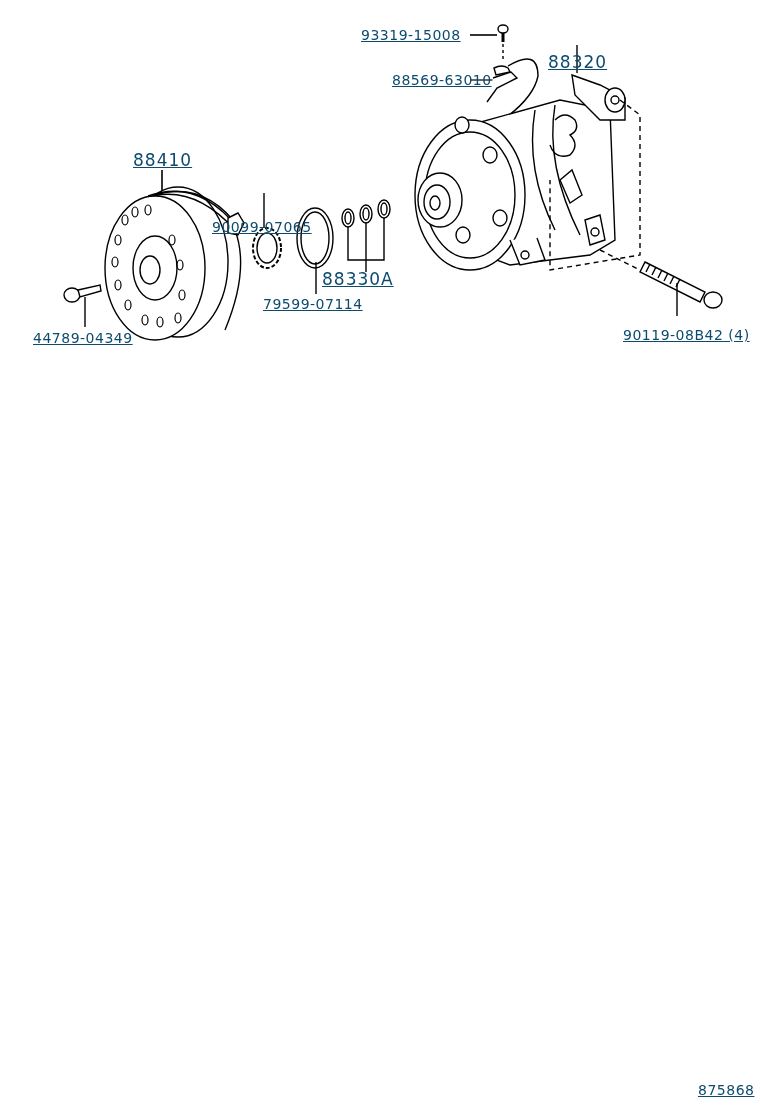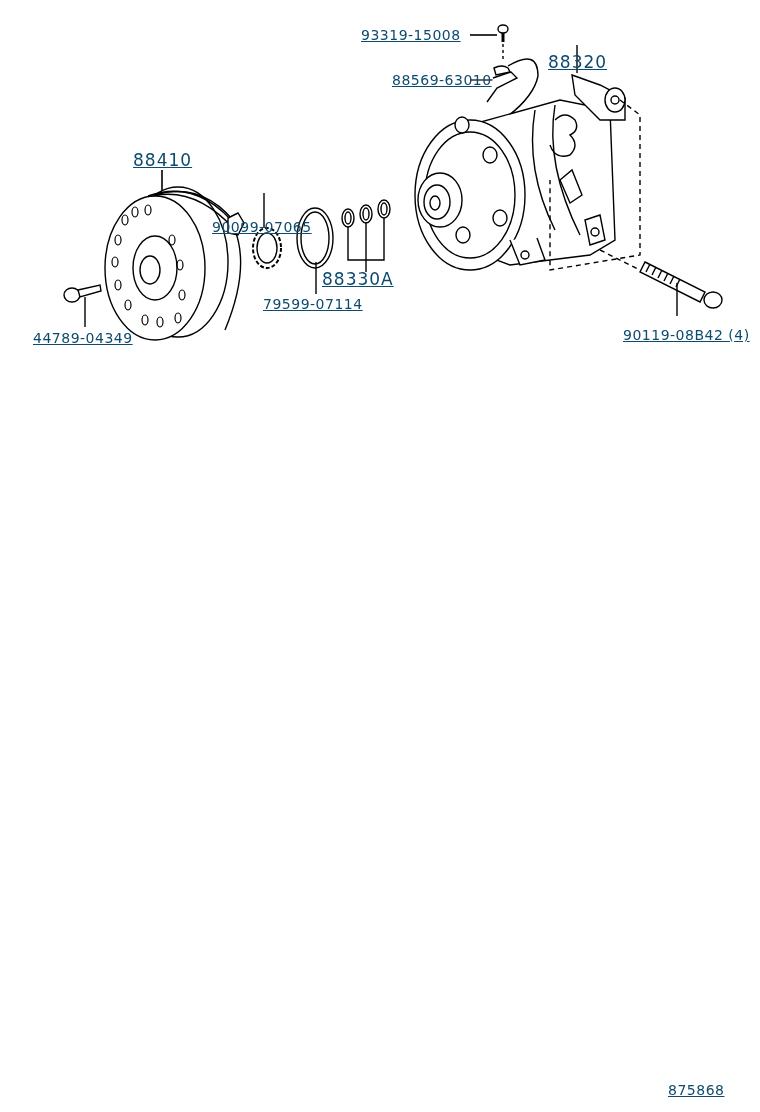--- a/index.html
+++ b/index.html
@@ -113,13 +113,13 @@
 
 <div class="lbl" style="left:361px;top:27px;">93319-15008</div>
 <div class="lbl big" style="left:548px;top:40px;margin-top:14px;">88320</div>
 <div class="lbl" style="left:359px;top:72px;margin-left:33px;">88569-63010</div>
 <div class="lbl big" style="left:133px;top:152px;">88410</div>
 <div class="lbl" style="left:212px;top:175px;margin-top:44px;">90099-07065</div>
 <div class="lbl" style="left:263px;top:296px;">79599-07114</div>
 <div class="lbl big" style="left:322px;top:271px;">88330A</div>
 <div class="lbl" style="left:33px;top:330px;">44789-04349</div>
 <div class="lbl" style="left:623px;top:327px;">90119-08B42 (4)</div>
-<div class="lbl" style="left:668px;top:1082px;">875868</div>
+<div class="lbl" style="left:698px;top:1082px;">875868</div>
 
 </body></html>

